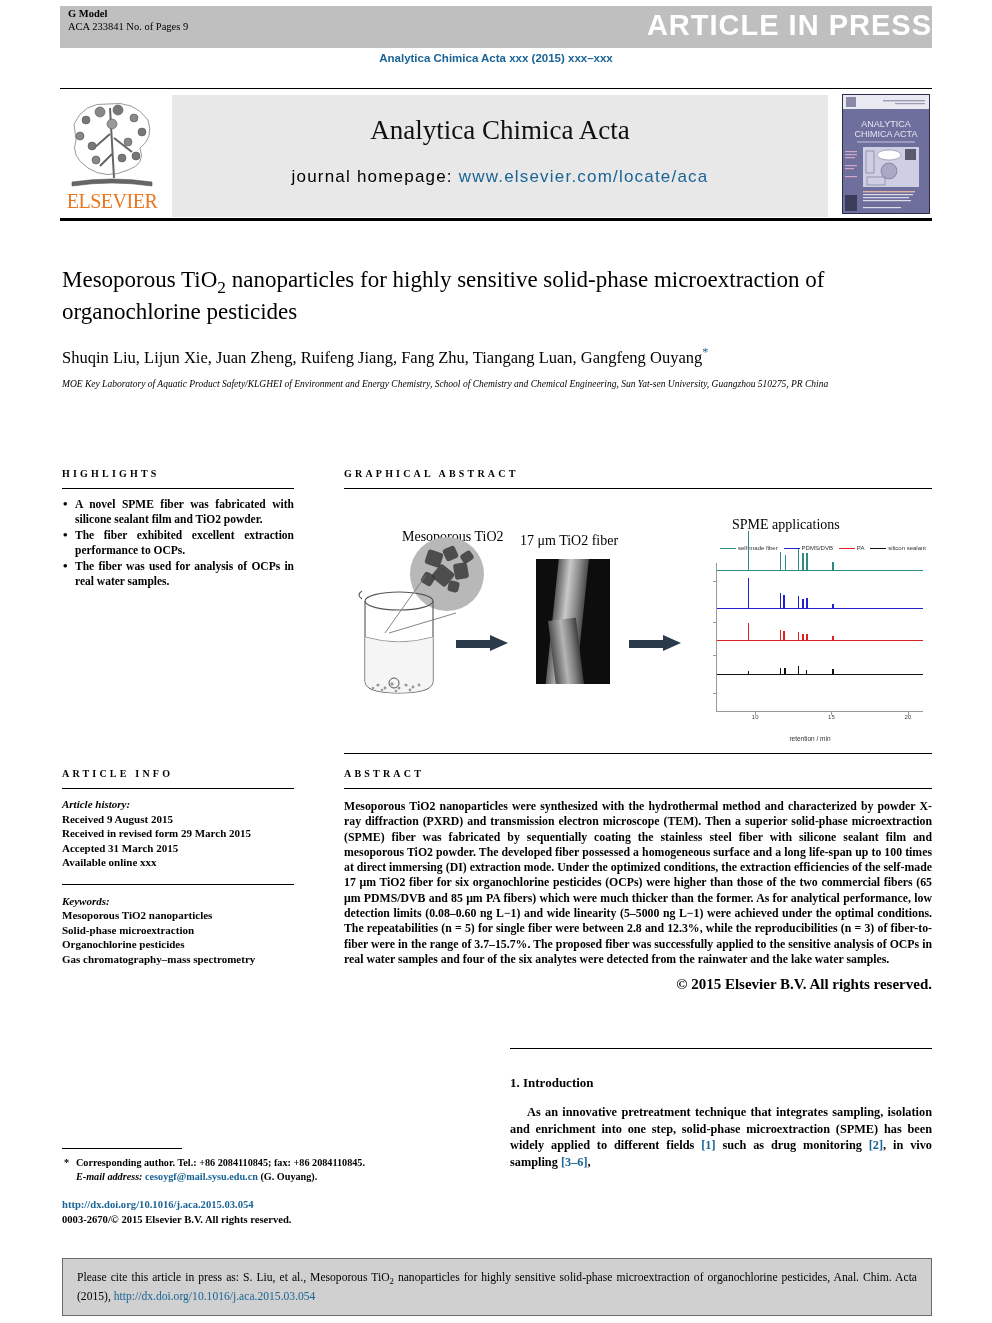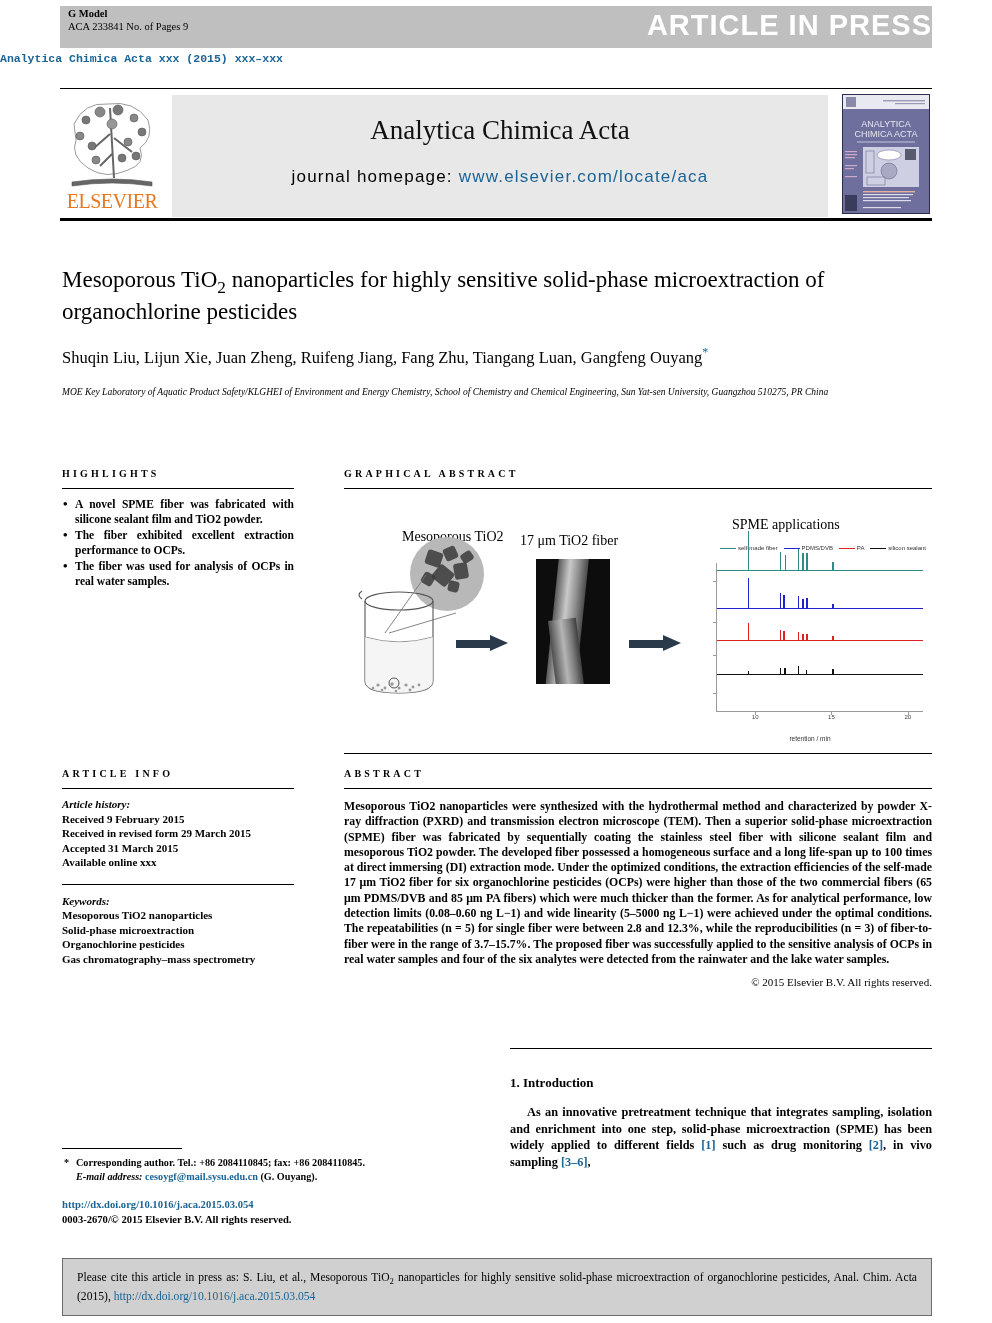--- a/index.html
+++ b/index.html
@@ -40,21 +40,22 @@
     font-size: 10.5px;
     line-height: 12.5px;
     color: #000;
   }
   .gmodel .gm-title { font-weight: bold; }
 
   
   .journal-line {
     position: absolute;
     left: 0; right: 0; top: 52px;
-    font-family: Liberation Mono, monospace;
+    text-align: center;
+    font-family: Liberation Sans, sans-serif;
     font-weight: bold;
     font-size: 11.5px;
     color: #1a6496;
   }
 
   
   .masthead {
     position: absolute;
     left: 60px; top: 88px;
     width: 872px; height: 132px;
@@ -134,21 +135,21 @@
   }
   .authors {
     margin-top: 17px;
     font-family: "Liberation Serif", serif;
     font-size: 16.5px;
     line-height: 23px;
     color: #000;
   }
   .authors .star { color: #1a6496; font-size: 12px; vertical-align: super; }
   .affil {
-    margin-top: 18px;
+    margin-top: 10px;
     font-family: "Liberation Serif", serif;
     font-style: italic;
     font-size: 9.5px;
     line-height: 13.5px;
     color: #000;
     max-width: 800px;
   }
 
   
   .col-left  { position: absolute; left: 62px;  width: 232px; }
@@ -306,22 +307,22 @@
     font-size: 11.8px;
     line-height: 15.3px;
     font-weight: bold;
     text-align: justify;
     color: #000;
   }
   .abs-copy {
     margin-top: 9px;
     text-align: right;
     font-family: "Liberation Serif", serif;
-    font-size: 11px;
-    font-weight: normal;
+    font-size: 15px;
+    font-weight: bold;
   }
 
   
   .intro { position: absolute; left: 510px; top: 1048px; width: 422px; }
   .intro-rule { border-top: 1.4px solid #000; }
   .intro-h {
     margin-top: 26px;
     font-family: "Liberation Serif", serif;
     font-weight: bold;
     font-size: 13px;
@@ -611,21 +612,21 @@
     </div>
   </div>
   <div class="ga-bottom-rule"></div>
 </div>
 
 <div class="col-left artinfo">
   <div class="sec-head">ARTICLE INFO</div>
   <div class="hr-med"></div>
   <div class="ai-body">
     <div class="it">Article history:</div>
-    <div>Received 9 February 2015</div>
+    <div>Received 9 August 2015</div>
     <div>Received in revised form 29 March 2015</div>
     <div>Accepted 31 March 2015</div>
     <div>Available online xxx</div>
   </div>
   <div class="hr-med" style="margin-top:14px"></div>
   <div class="ai-body kw-block">
     <div class="it">Keywords:</div>
     <div>Mesoporous TiO2 nanoparticles</div>
     <div>Solid-phase microextraction</div>
     <div>Organochlorine pesticides</div>

